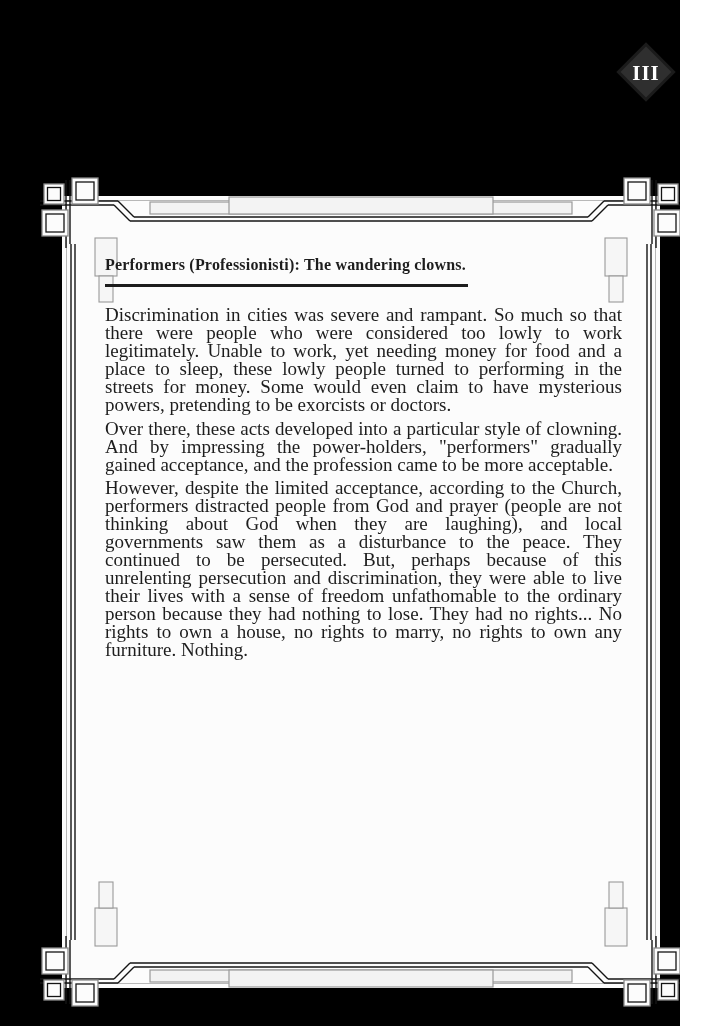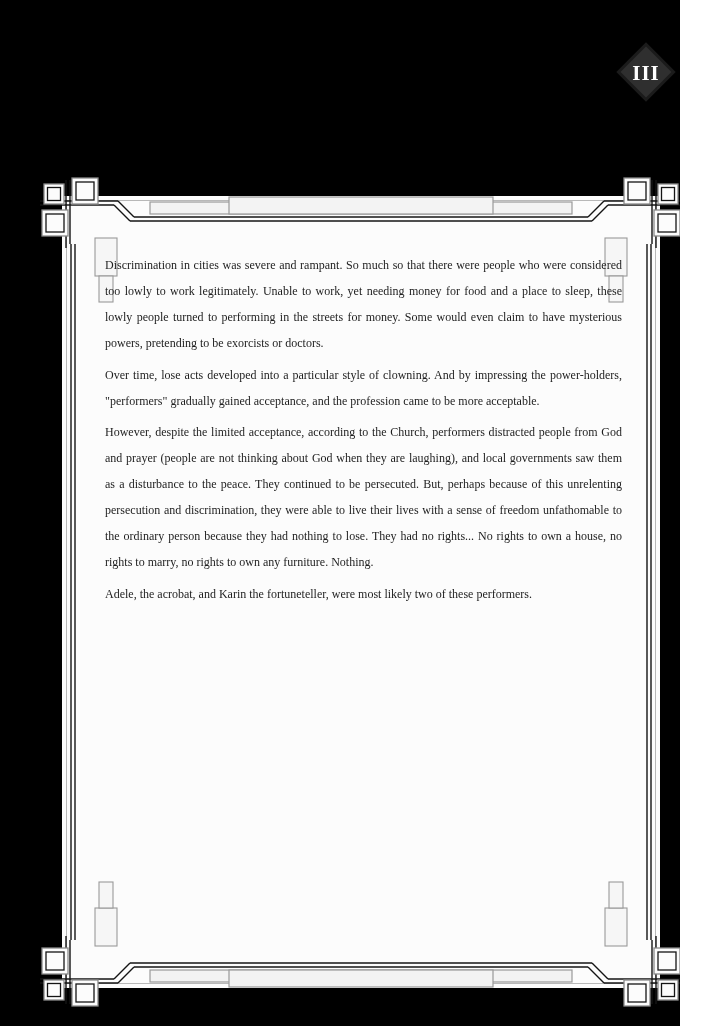--- a/index.html
+++ b/index.html
@@ -34,21 +34,21 @@
   .content h1 {
     display:inline-block;
     margin:0 0 19px 0;
     padding:0 2px 6px 0;
     font-size:16px; line-height:26px; font-weight:bold;
     letter-spacing:0.2px;
     border-bottom:3px solid var(--ink,#1d1d1d);
   }
   .content p {
     margin:0 0 5.5px 0;
-    font-size:12px; line-height:26px;
+    font-size:19px; line-height:18px;
     text-align:justify;
     text-align-last:left;
   }
 </style>
 </head>
 <body>
 
 <div class="canvas">
 
   <svg class="frame" width="728" height="1026" viewBox="0 0 728 1026" aria-hidden="true">
@@ -86,19 +86,19 @@
     <use href="#corner" xlink:href="#corner" transform="translate(722,1184) scale(-1,-1)"></use>
   </svg>
 
   <svg class="marker" viewBox="0 0 80 80">
     <rect x="19" y="19" width="42" height="42" transform="rotate(45 40 40)" fill="#1b1b1b"></rect>
     <rect x="22" y="22" width="36" height="36" transform="rotate(45 40 40)" fill="#2f2f2f"></rect>
     <text x="40" y="48" text-anchor="middle">III</text>
   </svg>
 
   <main class="content">
+    <h1>Performers (Professionisti): The wandering clowns.</h1>
     <p>Discrimination in cities was severe and rampant. So much so that there were people who were considered too lowly to work legitimately. Unable to work, yet needing money for food and a place to sleep, these lowly people turned to performing in the streets for money. Some would even claim to have mysterious powers, pretending to be exorcists or doctors.</p>
-    <p>Over time, lose acts developed into a particular style of clowning. And by impressing the power-holders, "performers" gradually gained acceptance, and the profession came to be more acceptable.</p>
+    <p>Over there, these acts developed into a particular style of clowning. And by impressing the power-holders, "performers" gradually gained acceptance, and the profession came to be more acceptable.</p>
     <p>However, despite the limited acceptance, according to the Church, performers distracted people from God and prayer (people are not thinking about God when they are laughing), and local governments saw them as a disturbance to the peace. They continued to be persecuted. But, perhaps because of this unrelenting persecution and discrimination, they were able to live their lives with a sense of freedom unfathomable to the ordinary person because they had nothing to lose. They had no rights... No rights to own a house, no rights to marry, no rights to own any furniture. Nothing.</p>
-    <p>Adele, the acrobat, and Karin the fortuneteller, were most likely two of these performers.</p>
   </main>
 
 </div>
 
 </body></html>

